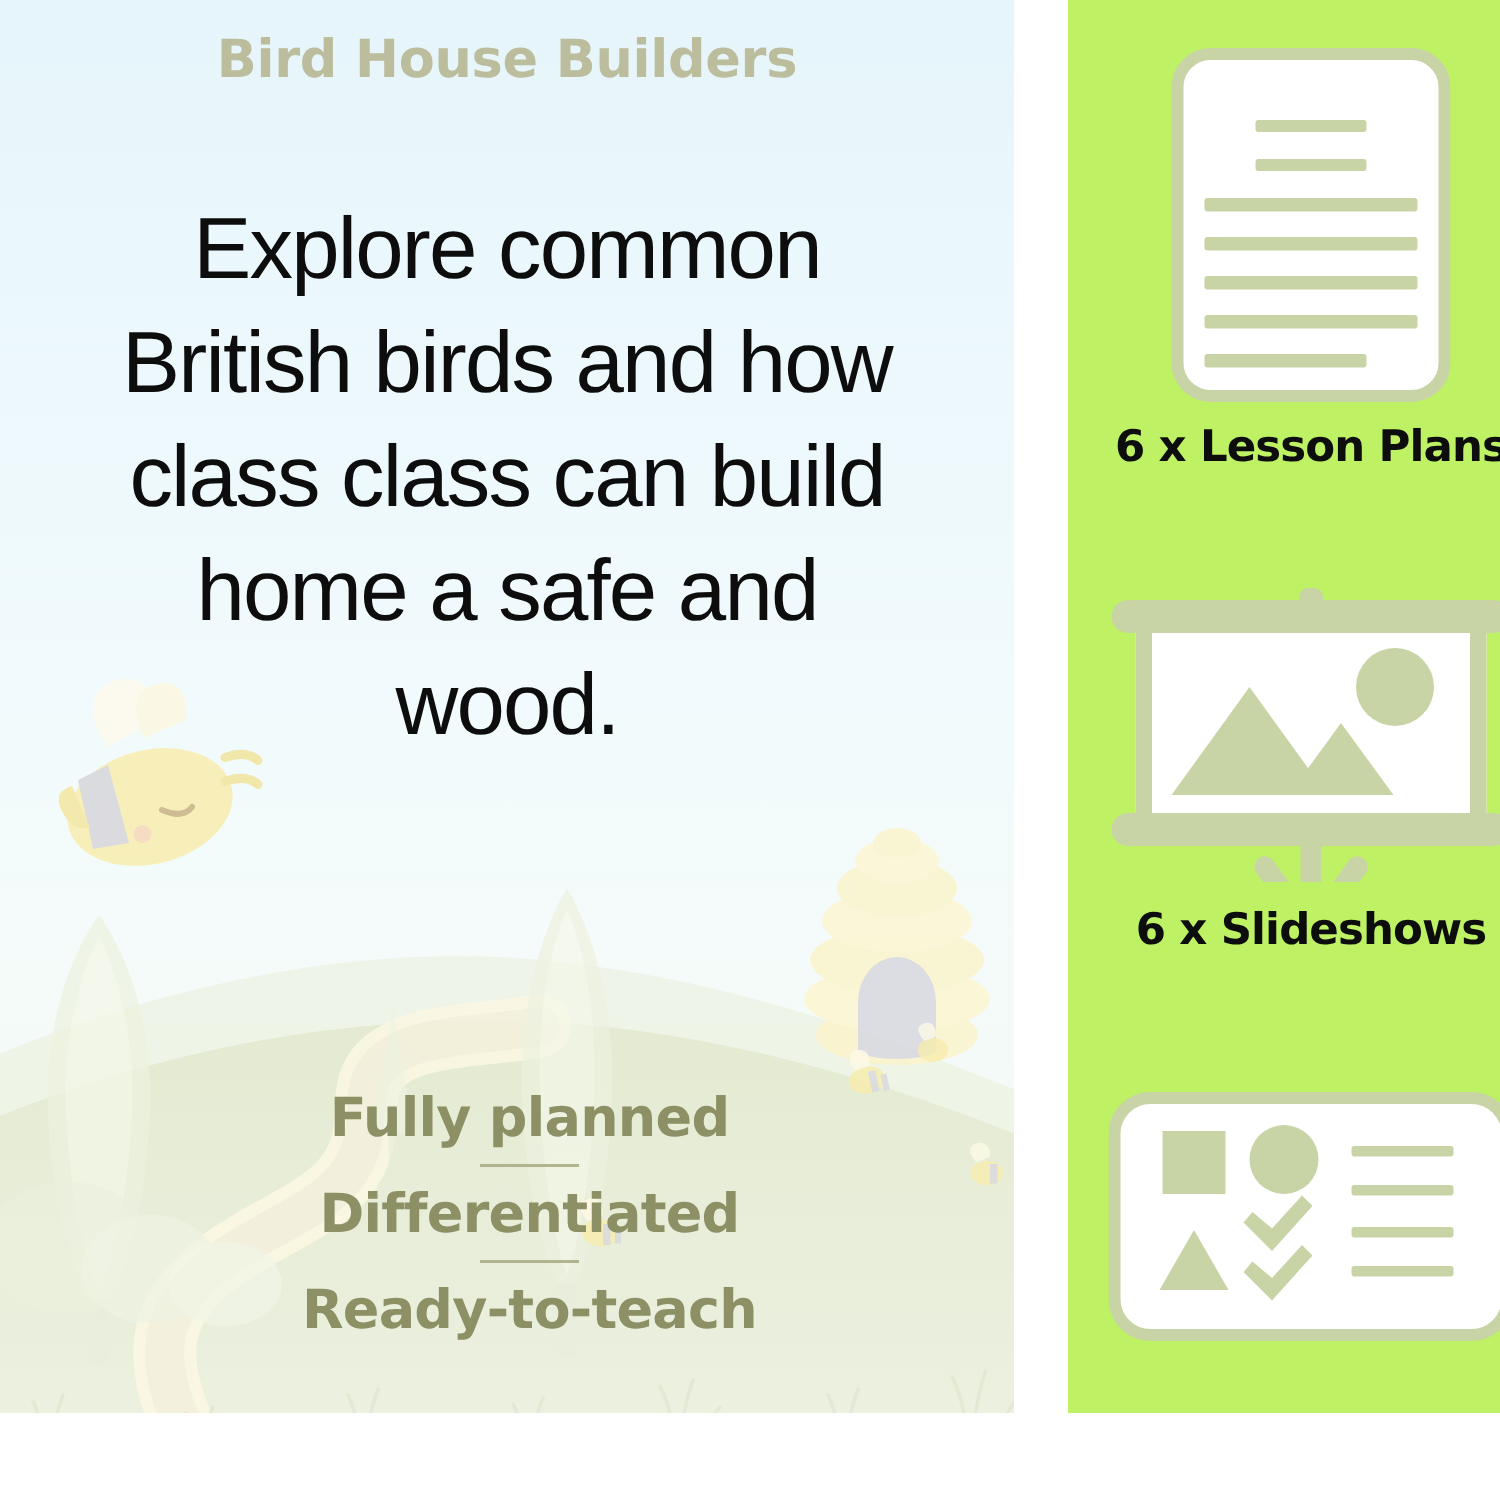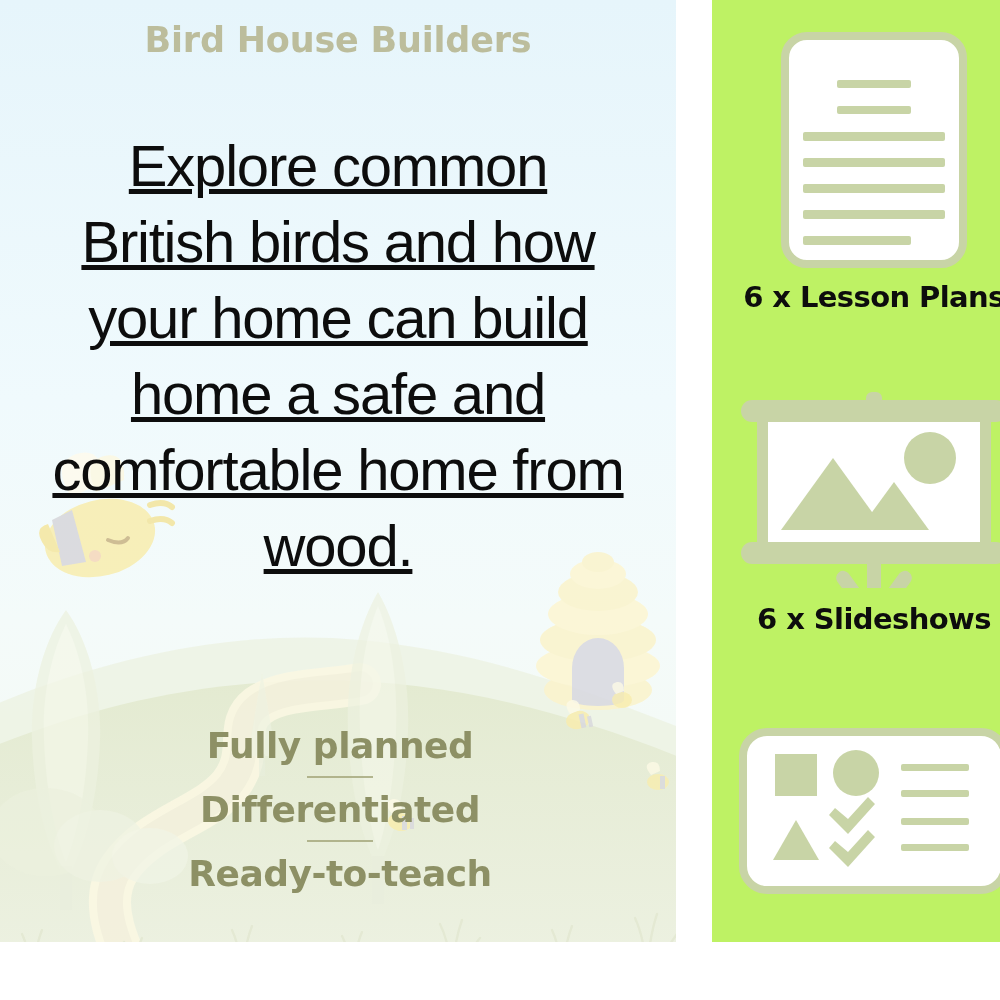--- a/index.html
+++ b/index.html
@@ -65,28 +65,27 @@
     left: 14px;
     top: 128px;
     width: 648px;
     text-align: center;
     font-size: 58px;
     line-height: 76px;
     color: #0d0d0d;
     font-family: "Liberation Sans", sans-serif;
     font-weight: 400;
     letter-spacing: -1.2px;
-    text-decoration: underline;
   }
   .body-copy .ln { display: block; white-space: nowrap; }
 
   
   .features {
     position: absolute;
-    left: 2px;
+    left: 15px;
     top: 718px;
     width: 676px;
     text-align: center;
     color: #8d9065;
     font-family: "DejaVu Sans", sans-serif;
     font-weight: 700;
     font-size: 36px;
     letter-spacing: -0.5px;
   }
   .feature-line { display: block; padding: 0; margin: 0; height: 55px; line-height: 55px; }
@@ -253,23 +252,22 @@
           <path d="M 645 1000 q 4 -52 -10 -82 M 645 1000 q 2 -56 12 -86 M 645 1000 q 14 -42 32 -66"></path>
         </g>
       </g>
     </svg>
 
     <div class="title">Bird House Builders</div>
 
     <div class="body-copy">
       <span class="ln">Explore common</span>
       <span class="ln">British birds and how</span>
-      <span class="ln">your home can build</span>
+      <span class="ln">class class can build</span>
       <span class="ln">home a safe and</span>
-      <span class="ln">comfortable home from</span>
       <span class="ln">wood.</span>
     </div>
 
     <div class="features">
       <span class="feature-line">Fully planned</span>
       <span class="feature-divider"></span>
       <span class="feature-line">Differentiated</span>
       <span class="feature-divider"></span>
       <span class="feature-line">Ready-to-teach</span>
     </div>

